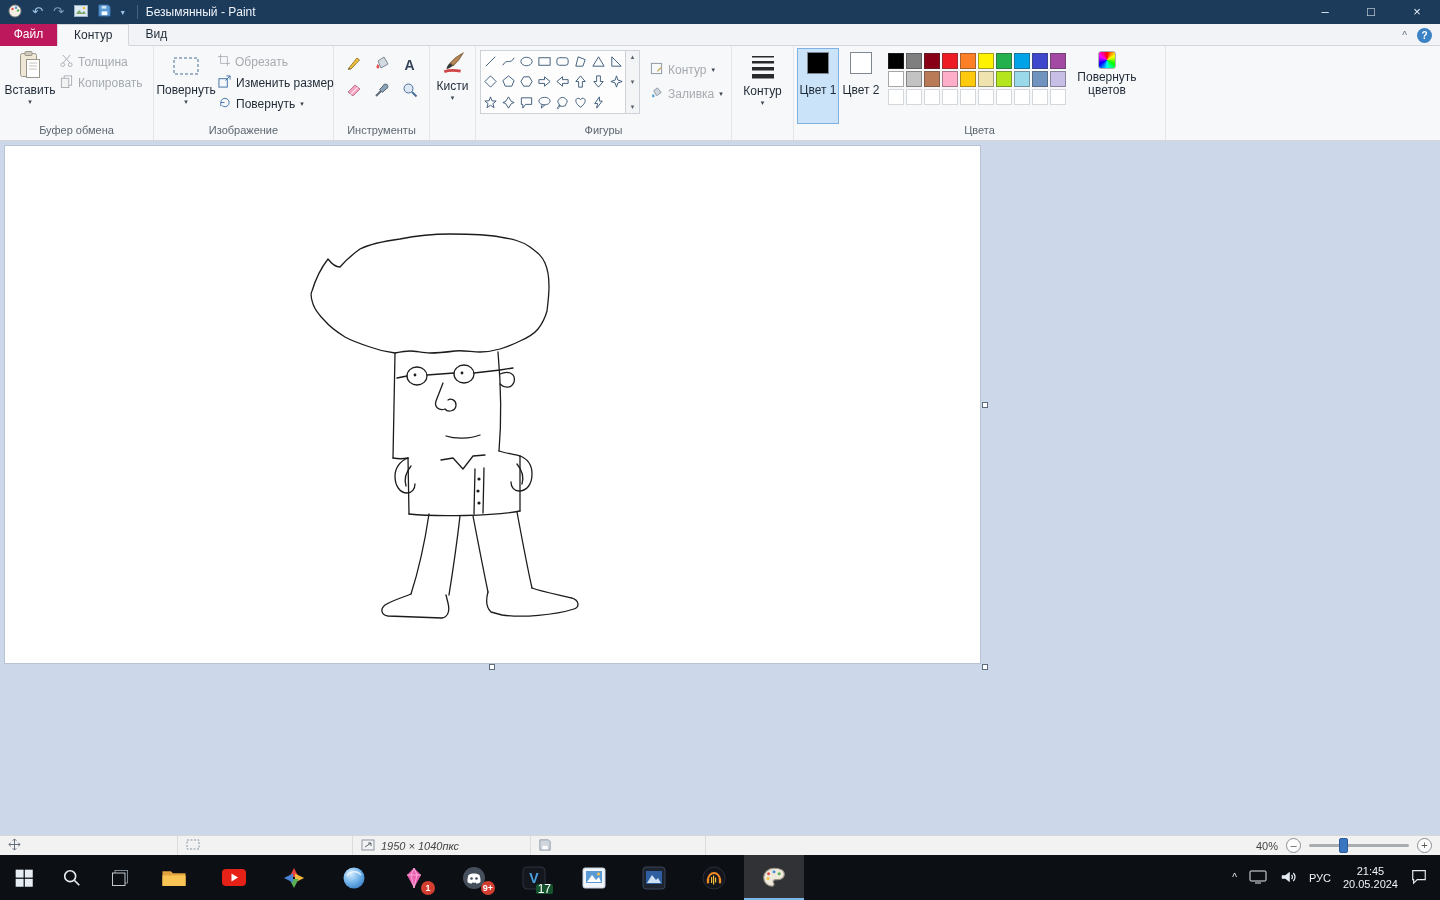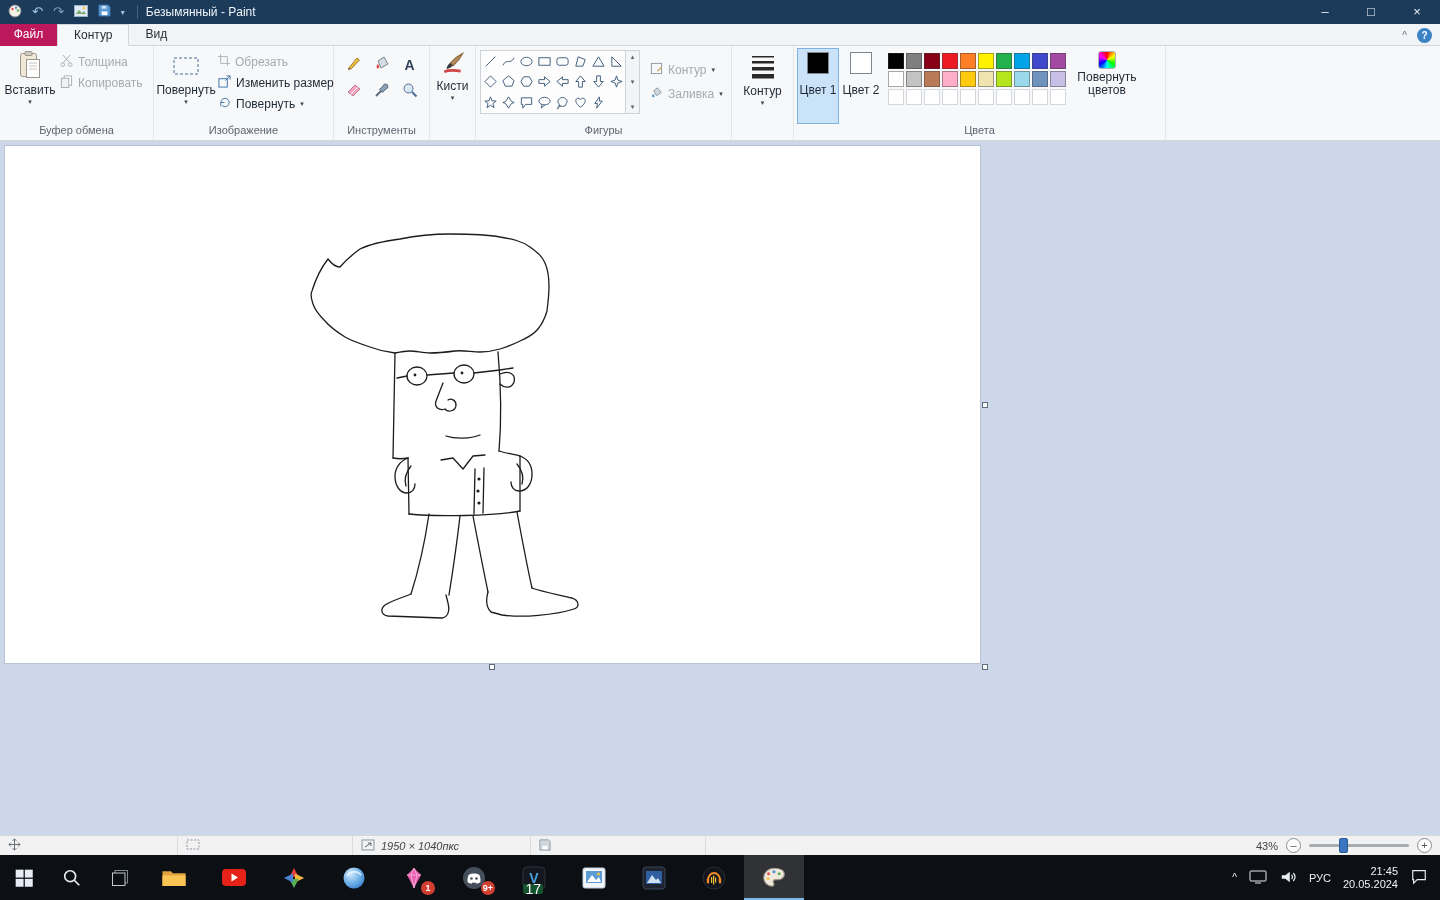--- a/index.html
+++ b/index.html
@@ -79,24 +79,24 @@
   .zbtn { width:15px; height:15px; border:1px solid #8a8f94; border-radius:50%; line-height:12px; text-align:center; background:#fdfdfd; color:#555; font-size:11px; }
   .ztrack { position:relative; width:100px; height:3px; background:#a8adb2; border-radius:2px; }
   .zthumb { position:absolute; left:30px; top:-6px; width:9px; height:15px; background:#3a76c0; border:1px solid #2a5a98; border-radius:2px; }
 
   
   .taskbar { position:absolute; top:855px; left:0; width:1440px; height:45px; background:#0c0f13; display:flex; align-items:stretch; color:#fff; }
   .tb-btn { width:48px; display:flex; align-items:center; justify-content:center; position:relative; }
   .tb-app { width:60px; }
   .tb-btn.active { background:rgba(255,255,255,0.15); box-shadow:inset 0 -2px 0 #7ab8e8; }
   .badge { position:absolute; right:9px; bottom:5px; min-width:14px; height:14px; border-radius:8px; background:#d23f31; color:#fff; font-size:9px; line-height:14px; text-align:center; padding:0 2px; font-weight:bold; }
-  .vbadge { position:absolute; right:21px; bottom:6px; background:#14532d; color:#fff; font-size:14px; line-height:10px; padding:0 2px; border-radius:2px; }
+  .vbadge { position:absolute; right:11px; bottom:6px; background:#14532d; color:#fff; font-size:12px; line-height:10px; padding:0 2px; border-radius:2px; }
   .tray { margin-left:auto; display:flex; align-items:center; gap:12px; padding-right:12px; font-size:11px; }
   .tray .chev { font-size:10px; color:#e8eef5; }
-  .clock { text-align:right; line-height:13px; color:#eef3f9; }
+  .clock { text-align:center; line-height:13px; color:#eef3f9; }
 </style>
 </head>
 <body>
 
 <div class="titlebar">
   <div class="qat">
     <span>
       <svg width="14" height="14" viewBox="0 0 14 14">
           <circle cx="7" cy="7" r="6" fill="#f5f0e6" stroke="#8a8a8a"></circle>
           <circle cx="4.5" cy="5" r="1.2" fill="#e05050"></circle>
@@ -590,21 +590,21 @@
     <span>1950 × 1040пкс</span>
   </div>
   <div class="sb-sec sb-4">
     <span><svg width="12" height="12" viewBox="0 0 14 14">
           <path d="M1,1 H11 L13,3 V13 H1 Z" fill="#cfd6dd" stroke="#8a95a0"></path>
           <rect x="4" y="8" width="6" height="4" fill="#fff"></rect>
         </svg></span>
   </div>
   <div class="sb-spacer"></div>
   <div class="zoom">
-    <span>43%</span>
+    <span>40%</span>
     <span class="zbtn">–</span>
     <span class="ztrack">
         <span class="zthumb"></span>
       </span>
     <span class="zbtn">+</span>
   </div>
 </div>
 
 <div class="taskbar">
   <div class="tb-btn">

